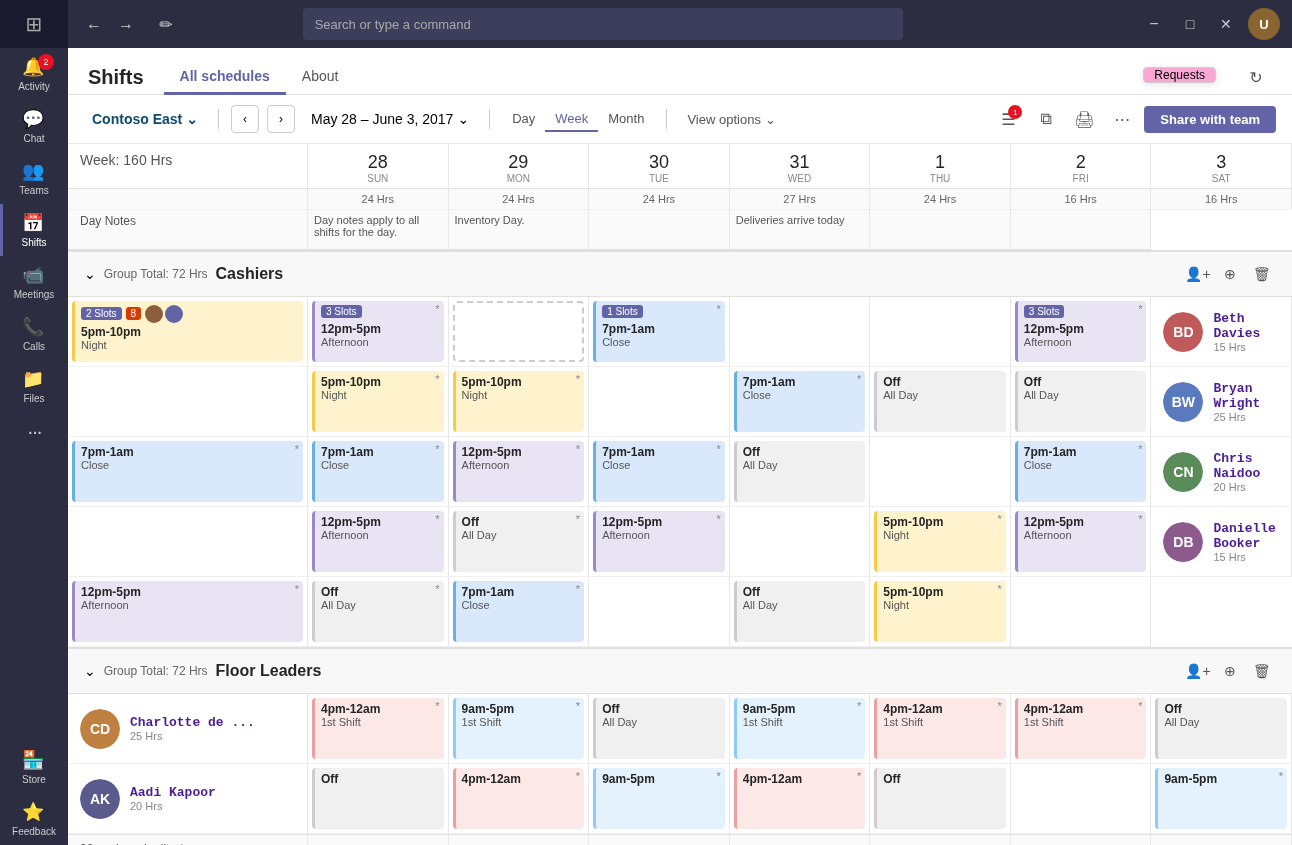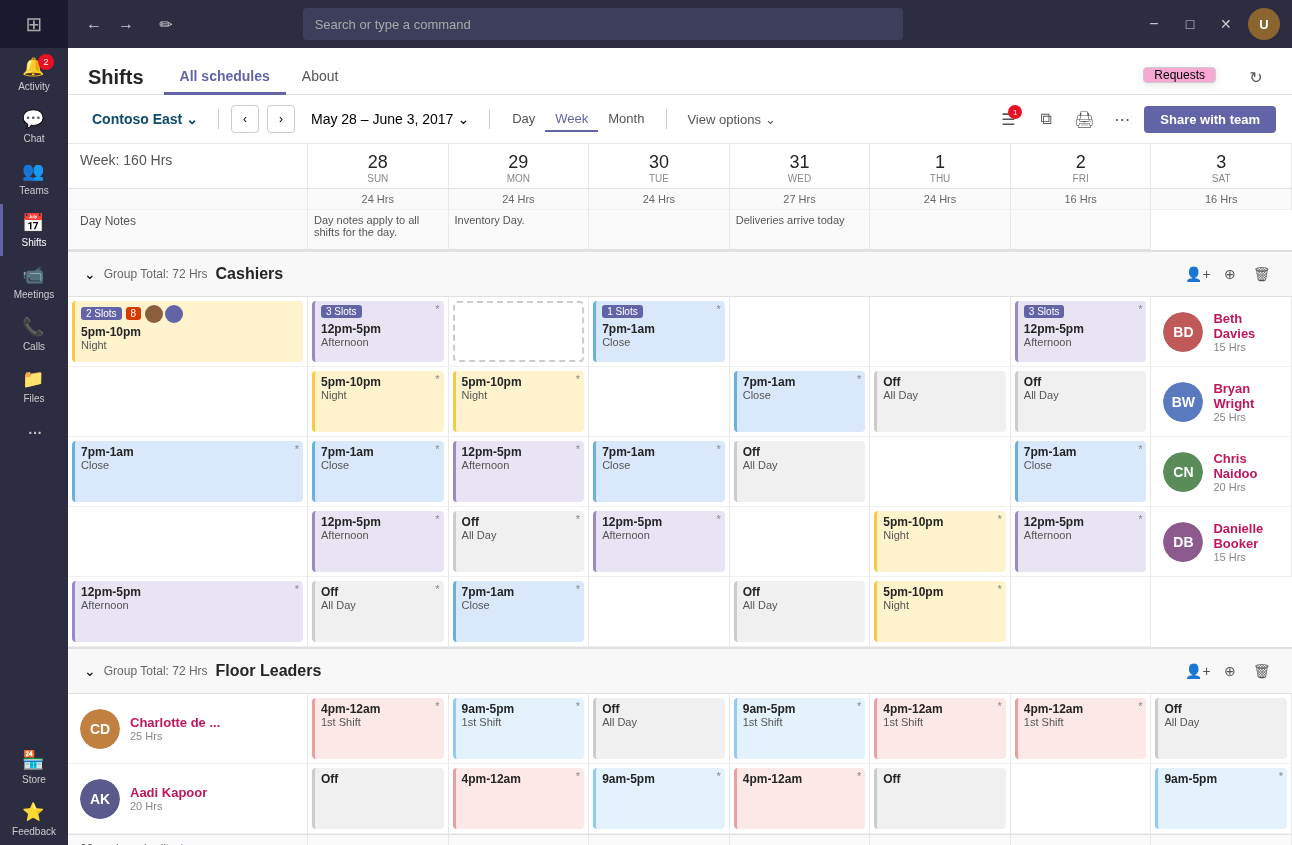--- a/index.html
+++ b/index.html
@@ -446,21 +446,22 @@
       display: flex;
       align-items: center;
       justify-content: center;
       color: #fff;
       font-size: 14px;
       font-weight: 600;
     }
     .emp-info .emp-name {
       font-size: 13px;
       font-weight: 600;
-      color: #be185d;
+      color: #4c1d95;
+      font-family: Liberation Mono, monospace;
     }
     .emp-info .emp-hours {
       font-size: 11px;
       color: #888;
     }
     .shift-cell {
       border-right: 1px solid #e8e8e8;
       border-bottom: 1px solid #f0f0f0;
       padding: 4px;
       min-height: 70px;

